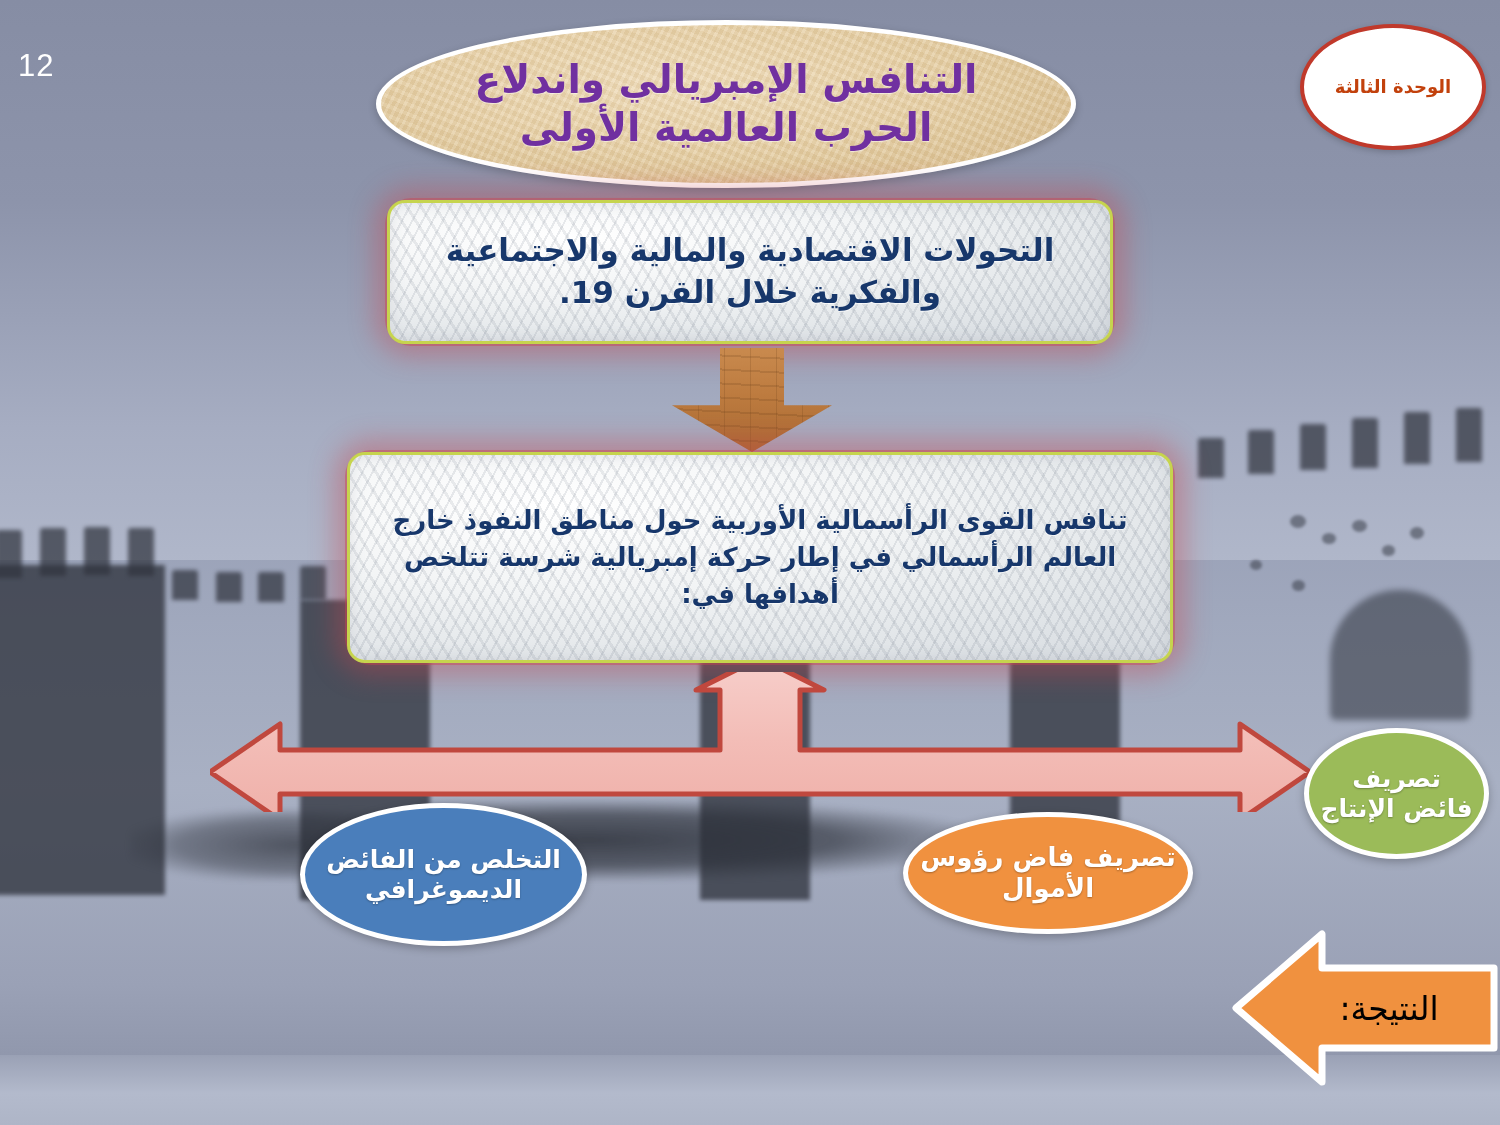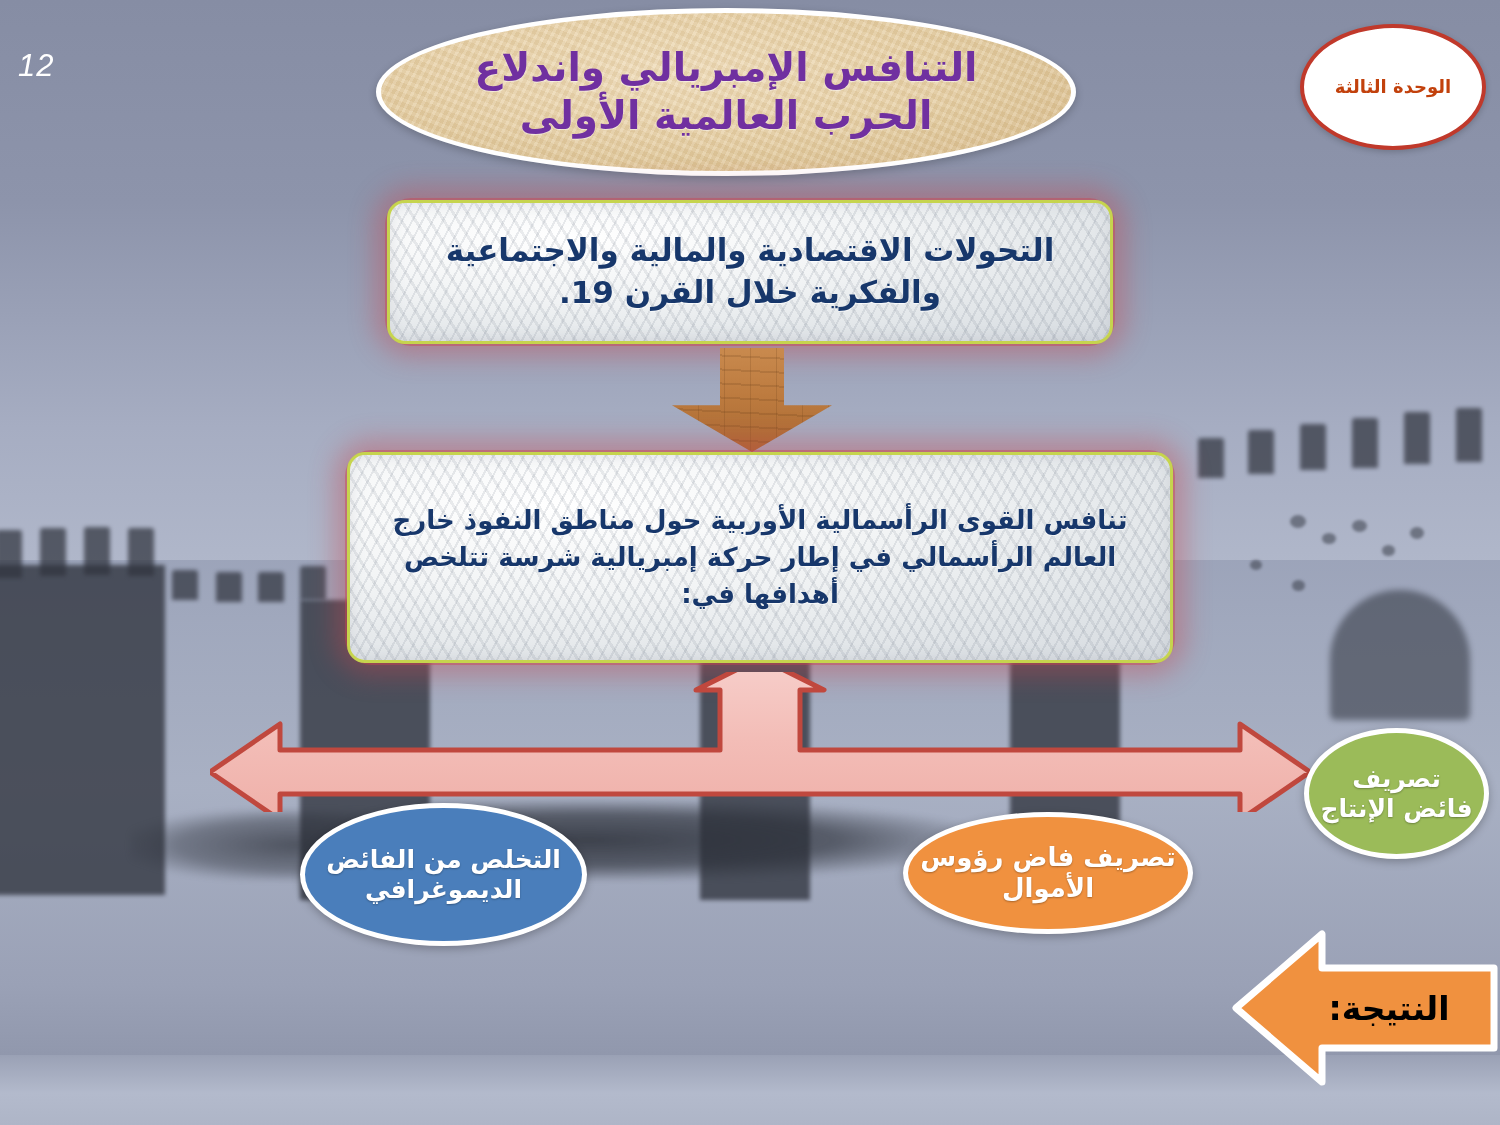--- a/index.html
+++ b/index.html
@@ -55,26 +55,26 @@
   .speck{position:absolute;background:#3a3f4a;border-radius:50%;filter:blur(1.6px);opacity:.55;}
   .bg-floor{
     position:absolute;left:0;right:0;bottom:0;height:70px;
     background:linear-gradient(180deg,#9aa1b5 0%,#b3bacc 55%,#aeb5c7 100%);
   }
 
   
   .pagenum{
     position:absolute;left:18px;top:48px;color:#ffffff;
     font-size:31px;font-family:"Liberation Sans",sans-serif;
-    letter-spacing:1px;direction:ltr;font-style:italic;
+    letter-spacing:1px;direction:ltr;
   }
 
   
   .title-ellipse{
-    position:absolute;left:376px;top:8px;width:700px;height:168px;
+    position:absolute;left:376px;top:20px;width:700px;height:168px;
     border-radius:50%;
     background:
       repeating-linear-gradient(117deg, rgba(255,255,255,.10) 0 3px, rgba(160,125,70,.07) 3px 7px),
       repeating-linear-gradient(22deg, rgba(255,255,255,.08) 0 4px, rgba(150,115,60,.06) 4px 9px),
       radial-gradient(ellipse at 42% 38%, #f0ddbb 0%, #e8d2a9 45%, #ddc395 78%, #d4b888 100%);
     border:5px solid #ffffff;
     box-sizing:border-box;
     display:flex;align-items:center;justify-content:center;
     box-shadow:0 3px 9px rgba(0,0,0,.22);
   }
@@ -178,21 +178,21 @@
     text-align:justify;text-align-last:center;padding:4px 16px;
     text-shadow:0 1px 2px rgba(0,0,0,.5);
   }
 
   
   .result-arrow{position:absolute;left:1232px;top:928px;width:266px;height:160px;}
   .result-arrow svg{width:100%;height:100%;display:block;}
   .result-arrow .lbl{
     position:absolute;left:62px;top:0;width:190px;height:160px;
     display:flex;align-items:center;justify-content:center;
-    color:#000000;font-weight:bold;font-size:33px;
+    color:#000000;font-weight:normal;font-size:33px;
   }
 </style>
 </head>
 <body>
 
 <div id="slide">
 
   <div class="bg">
     <div class="bg-sky"></div>
     <div class="bg-wall"></div>

